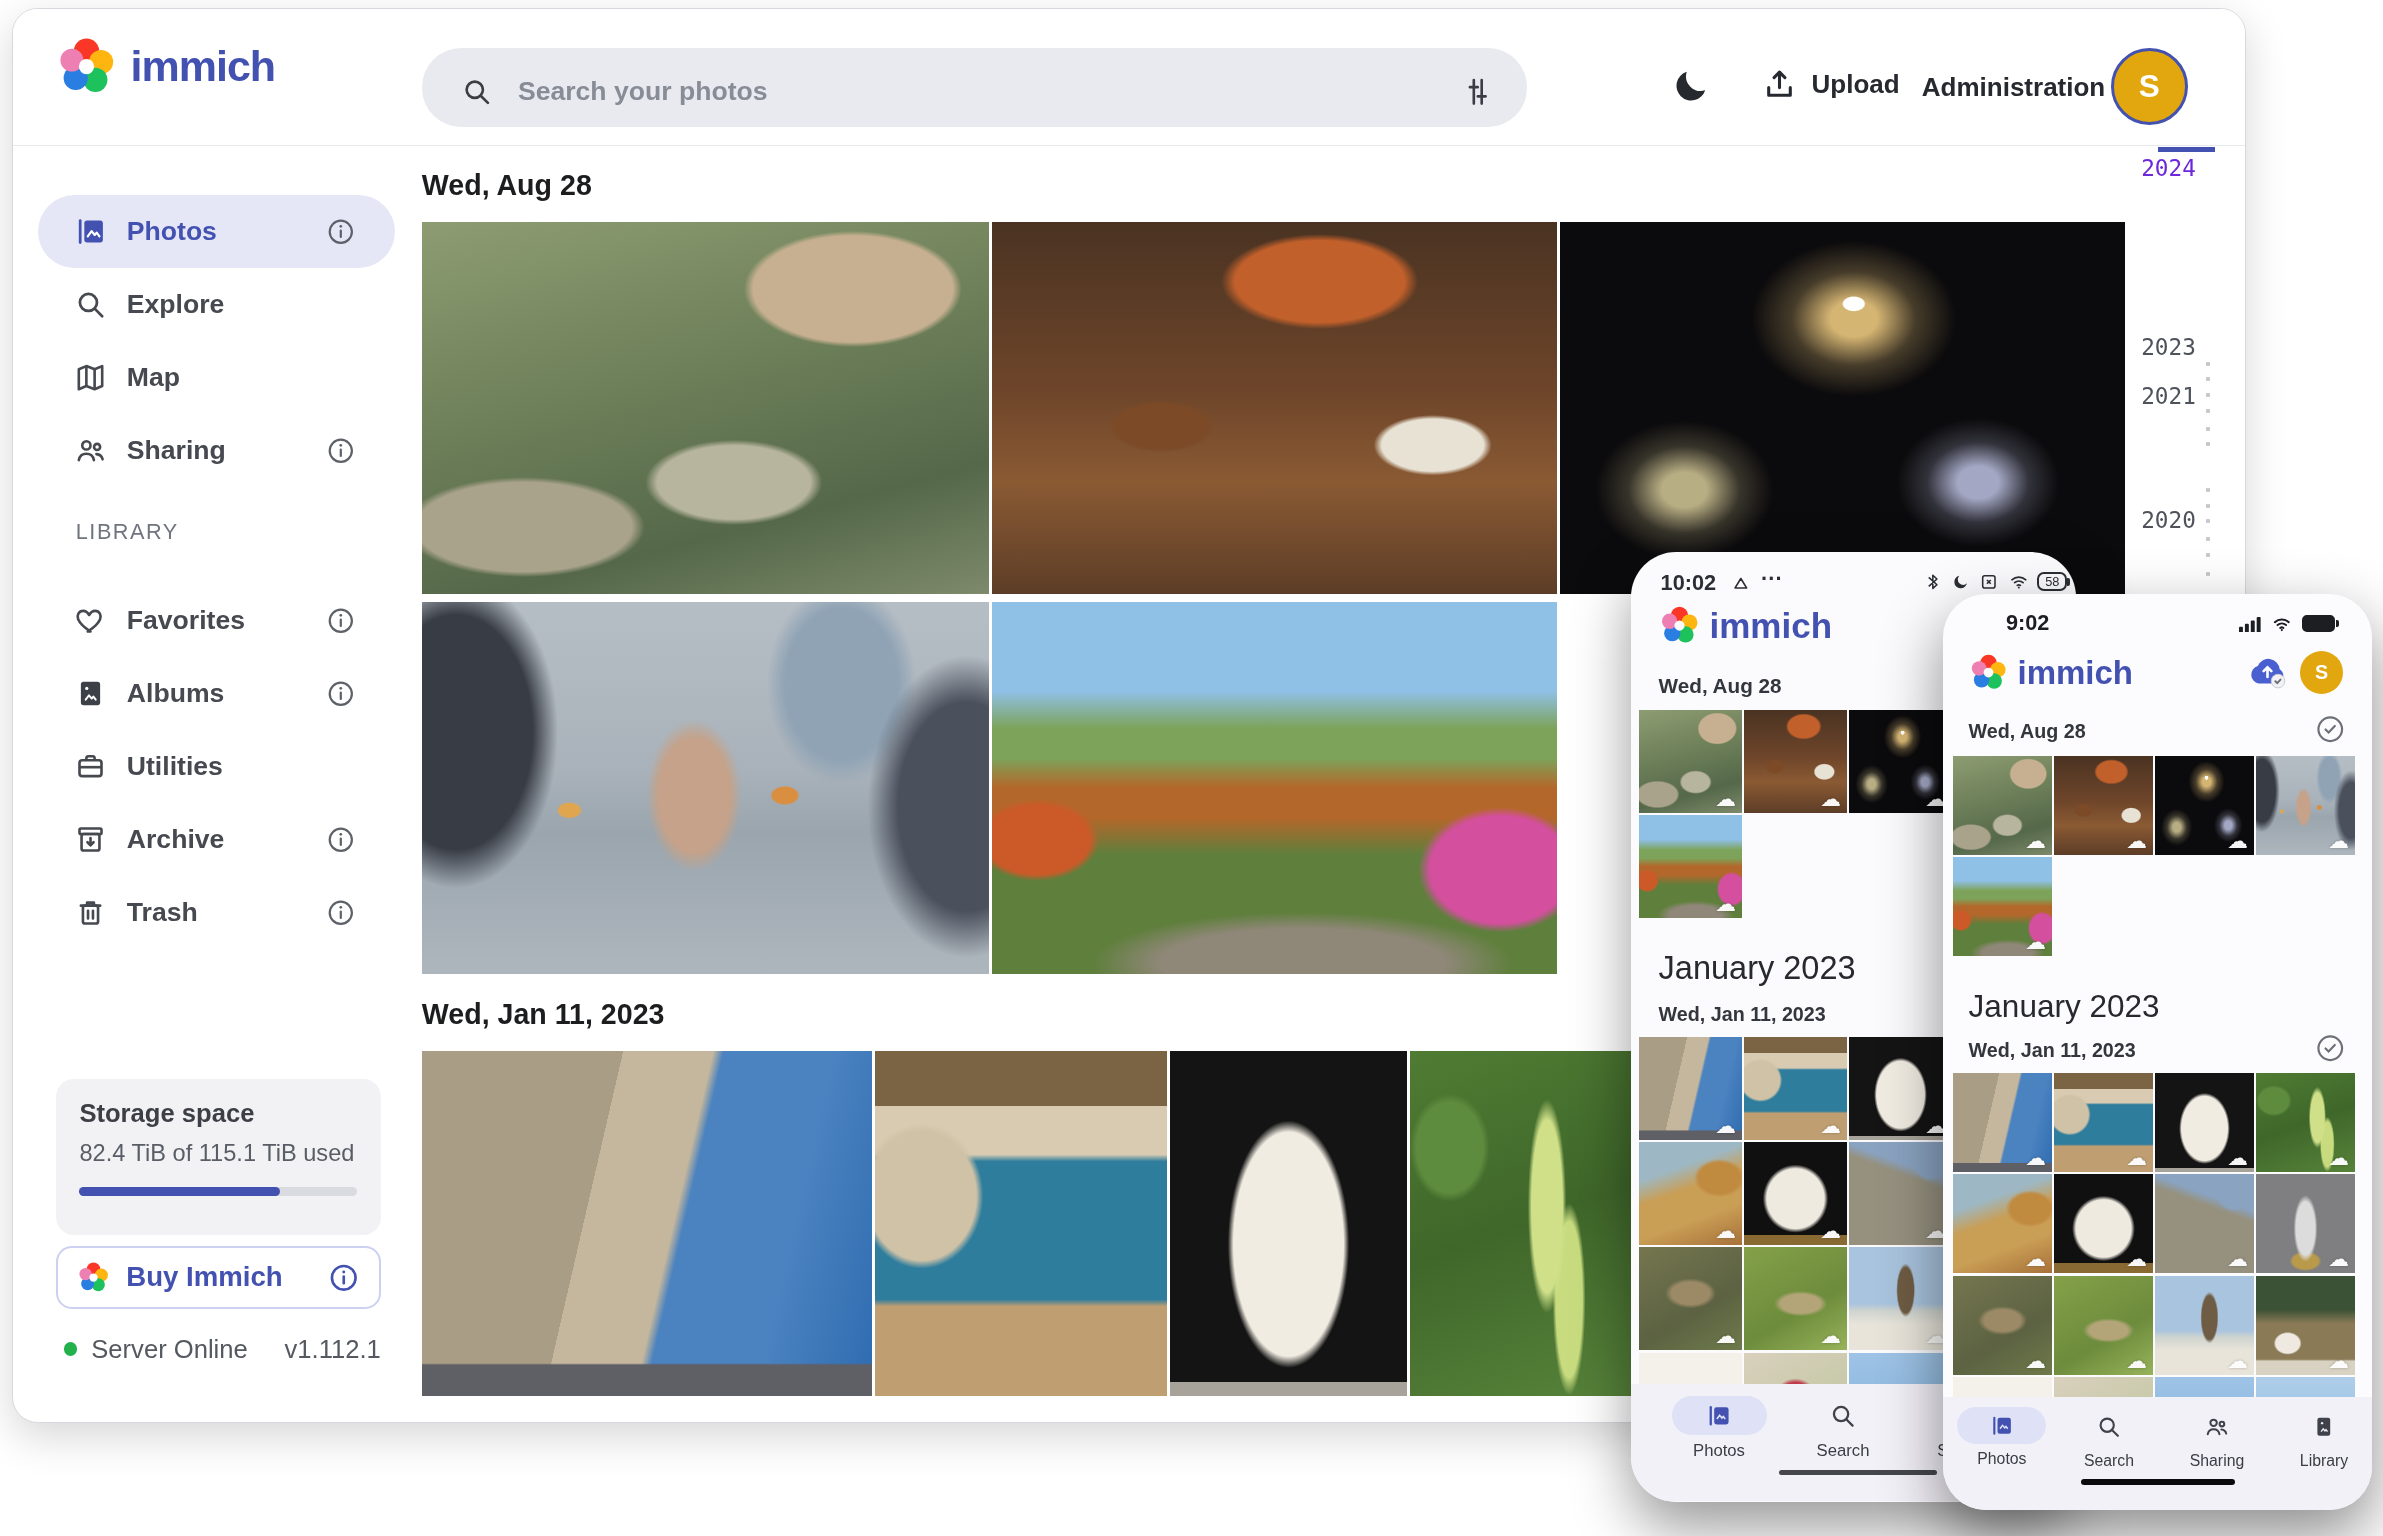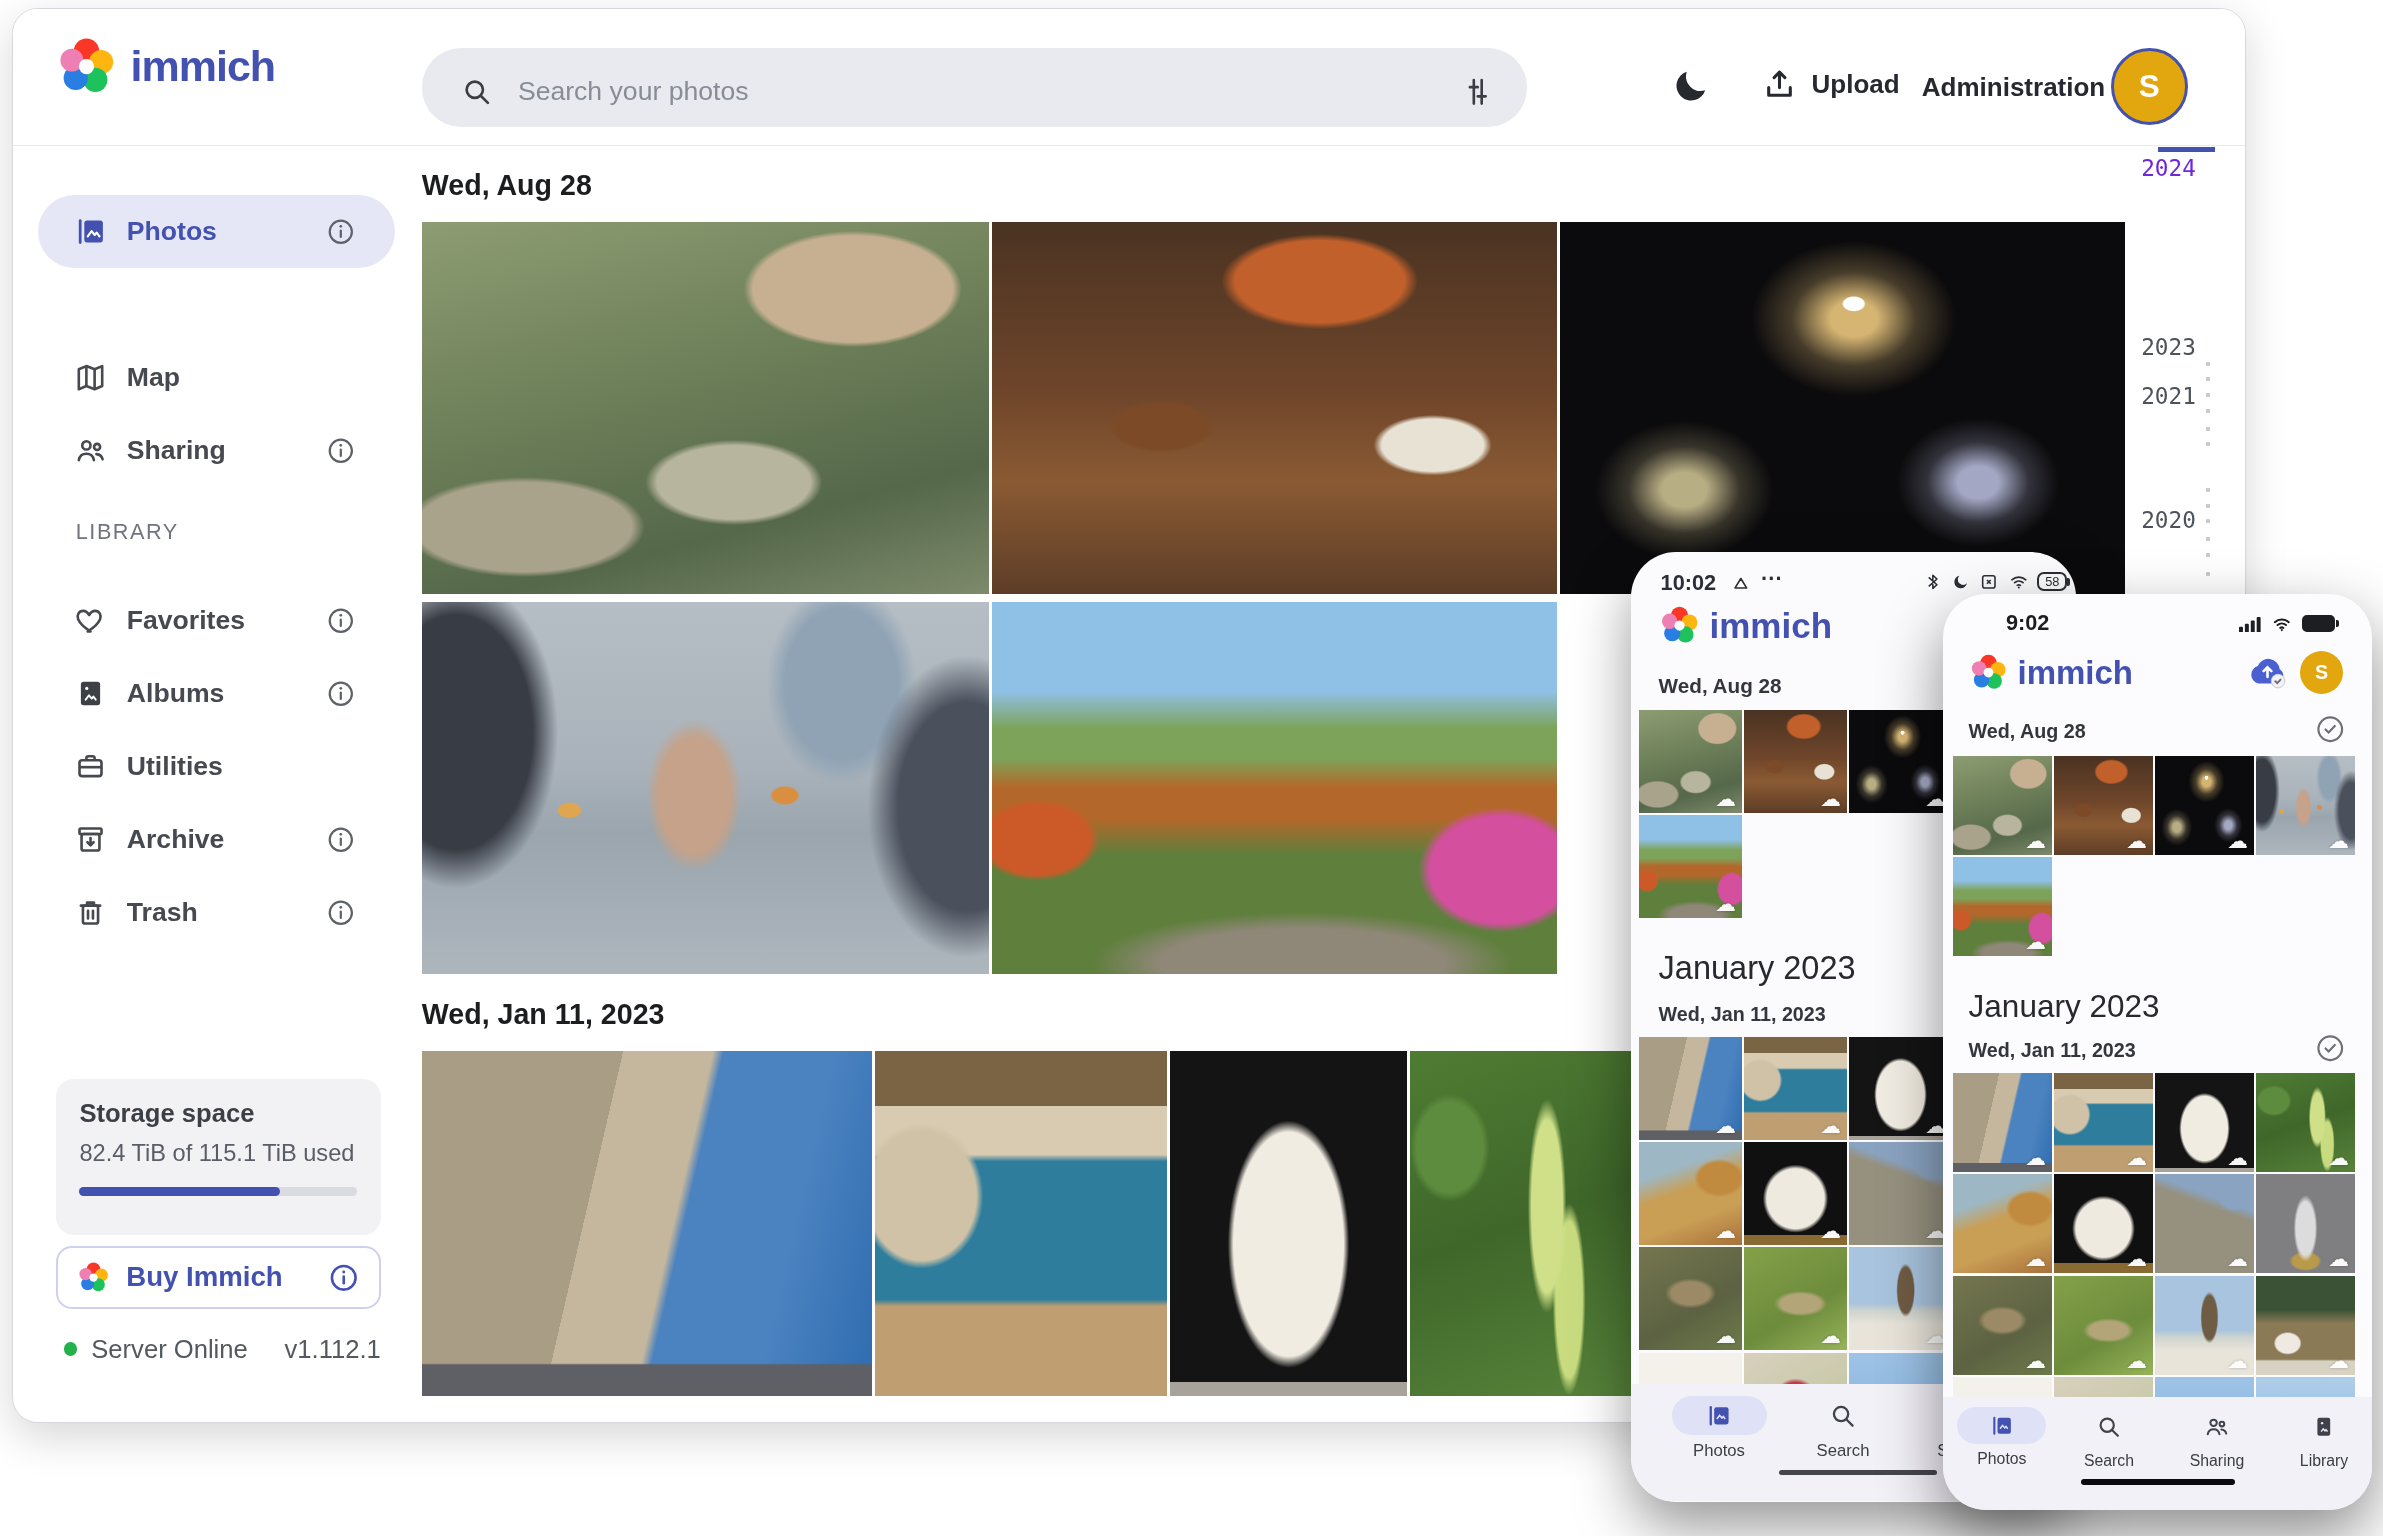--- a/index.html
+++ b/index.html
@@ -10,21 +10,21 @@
   
   .window{position:absolute;left:11.8px;top:7.9px;width:2234px;height:1415px;background:#fff;
           border:1px solid #d7d8dd;border-radius:25.6px;box-shadow:0 13.8px 43px rgba(0,0,0,.16);
           overflow:hidden;}
 
   
   .header{position:absolute;left:0;top:0;right:0;height:137px;background:#fff;border-bottom:1px solid #e8e9ed;z-index:5;}
   .brand{position:absolute;left:43px;top:27.6px;display:flex;align-items:center;gap:13.8px;}
   .brand .word{font-size:43px;font-weight:bold;color:#4352b0;letter-spacing:-1px;}
   .search{position:absolute;left:409px;top:39px;width:1105px;height:79px;border-radius:39px;background:#e8eaef;
-          display:flex;align-items:center;padding:8px 33px 0 39px;}
+          display:flex;align-items:center;padding:8px 33px 0 39px;font-weight:bold;}
   .search .ph{flex:1;margin-left:25.6px;font-size:26.6px;color:#878c97;}
   .hbtn{position:absolute;display:flex;align-items:center;gap:13.8px;}
   .moonb{left:1657px;top:57px;}
   .uploadb{left:1748px;top:57px;}
   .uploadb .lbl,.adminb .lbl{font-size:26px;font-weight:600;color:#26292f;}
   .adminb{left:1909px;top:63px;}
   .avatar{position:absolute;left:2098px;top:39px;width:77px;height:77px;border-radius:50%;
           background:#e2a70f;border:3px solid #4352b0;display:flex;align-items:center;justify-content:center;
           color:#fff;font-size:31.5px;font-weight:bold;}
 
@@ -256,20 +256,29 @@
       <span class="lbl">Photos</span>
       <span class="info">
         <svg width="29.6" height="29.6" viewBox="0 0 24 24" fill="none" stroke="#5d6168" stroke-width="1.8" stroke-linecap="round">
           <circle cx="12" cy="12" r="9"></circle>
             <path d="M12 11v5.2"></path>
             <circle cx="12" cy="7.6" r="1.1" fill="#5d6168" stroke="none"></circle>
         </svg>
       </span>
     </div>
 
+    <div class="sideitem" style="top:259px">
+      <span class="ic">
+        <svg width="33" height="33" viewBox="0 0 24 24" fill="none" stroke="#46494f" stroke-width="2" stroke-linecap="round">
+          <circle cx="10.5" cy="10.5" r="6.2"></circle>
+            <path d="M15.2 15.2L20.5 20.5"></path>
+        </svg>
+      </span>
+      <span class="lbl">Explore</span>
+    </div>
 
     <div class="sideitem" style="top:332px">
       <span class="ic">
         <svg width="33" height="33" viewBox="0 0 24 24" fill="none" stroke="#46494f" stroke-width="1.9" stroke-linejoin="round">
           <path d="M3.5 6l5.5-2.3L15 6l5.5-2.3v14.5L15 20.5 9 18.2l-5.5 2.3z"></path>
             <path d="M9 3.7v14.5M15 6v14.5"></path>
         </svg>
       </span>
       <span class="lbl">Map</span>
     </div>

